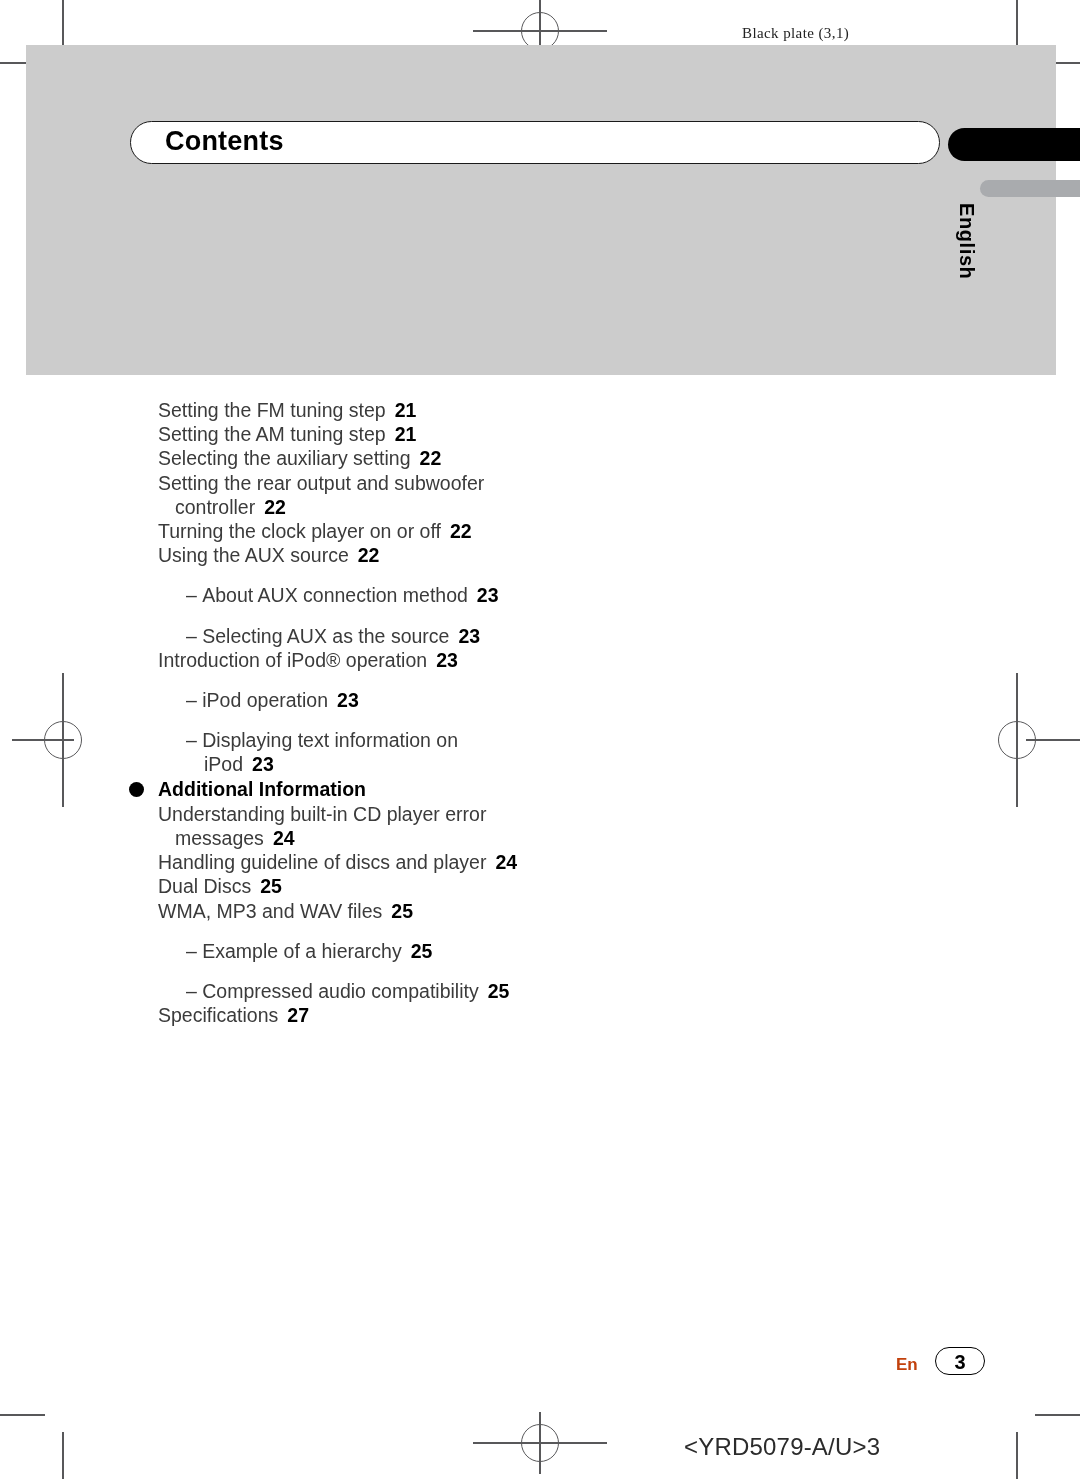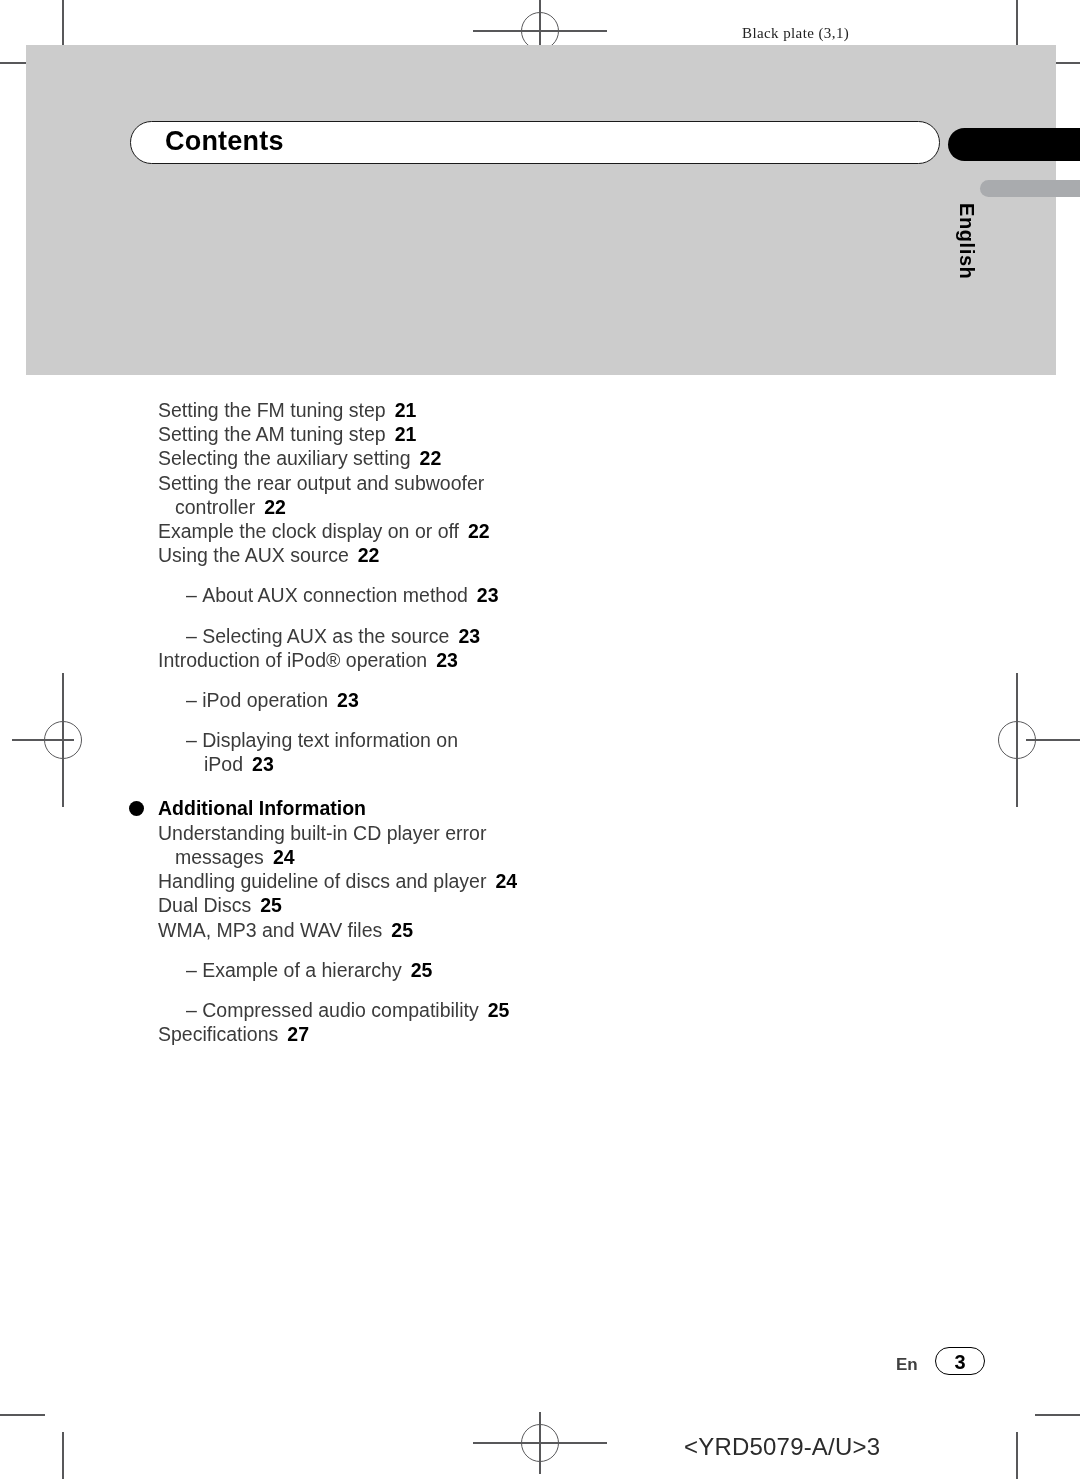--- a/index.html
+++ b/index.html
@@ -133,42 +133,41 @@
   .lvl-1 { padding-left: 17px; }
   .lvl-2 { padding-left: 28px; margin-top: 16px; }
   .lvl-3 { padding-left: 46px; }
 
   .toc-heading {
     position: relative;
     font-size: 19.5px;
     line-height: 24.2px;
     font-weight: bold;
     color: #000000;
-    margin-top: 19px;
     margin-bottom: 1px;
     padding-left: 0;
   }
   .toc-heading .bullet {
     position: absolute;
     left: -29px;
     top: 5px;
     width: 15px;
     height: 15px;
     border-radius: 50%;
     background: #000000;
   }
 
   
   #footer-en {
     position: absolute;
     left: 896px;
     top: 1355px;
     font-size: 17px;
     font-weight: bold;
-    color: #404040;
+    color: #c2410c;
   }
   #footer-page-pill {
     position: absolute;
     left: 935px;
     top: 1347px;
     width: 50px;
     height: 28px;
     border: 1.6px solid #000000;
     border-radius: 14px;
     box-sizing: border-box;
@@ -239,21 +238,21 @@
 <div id="gray-tab"></div>
 <div id="lang-label">English</div>
 
 <div id="toc">
   <div id="toc-list-top">
       <div class="toc-entry lvl-0"><span>Setting the FM tuning step</span><span class="pg">21</span></div>
       <div class="toc-entry lvl-0"><span>Setting the AM tuning step</span><span class="pg">21</span></div>
       <div class="toc-entry lvl-0"><span>Selecting the auxiliary setting</span><span class="pg">22</span></div>
       <div class="toc-entry lvl-0"><span>Setting the rear output and subwoofer</span></div>
       <div class="toc-entry lvl-1"><span>controller</span><span class="pg">22</span></div>
-      <div class="toc-entry lvl-0"><span>Example the clock display on or off</span><span class="pg">22</span></div>
+      <div class="toc-entry lvl-0"><span>Turning the clock player on or off</span><span class="pg">22</span></div>
       <div class="toc-entry lvl-0"><span>Using the AUX source</span><span class="pg">22</span></div>
       <div class="toc-entry lvl-2"><span>–&nbsp;</span><span>About AUX connection method</span><span class="pg">23</span></div>
       <div class="toc-entry lvl-2"><span>–&nbsp;</span><span>Selecting AUX as the source</span><span class="pg">23</span></div>
       <div class="toc-entry lvl-0"><span>Introduction of iPod® operation</span><span class="pg">23</span></div>
       <div class="toc-entry lvl-2"><span>–&nbsp;</span><span>iPod operation</span><span class="pg">23</span></div>
       <div class="toc-entry lvl-2"><span>–&nbsp;</span><span>Displaying text information on</span></div>
       <div class="toc-entry lvl-3"><span>iPod</span><span class="pg">23</span></div>
     </div>
   <div class="toc-heading">
     <span class="bullet"></span>

